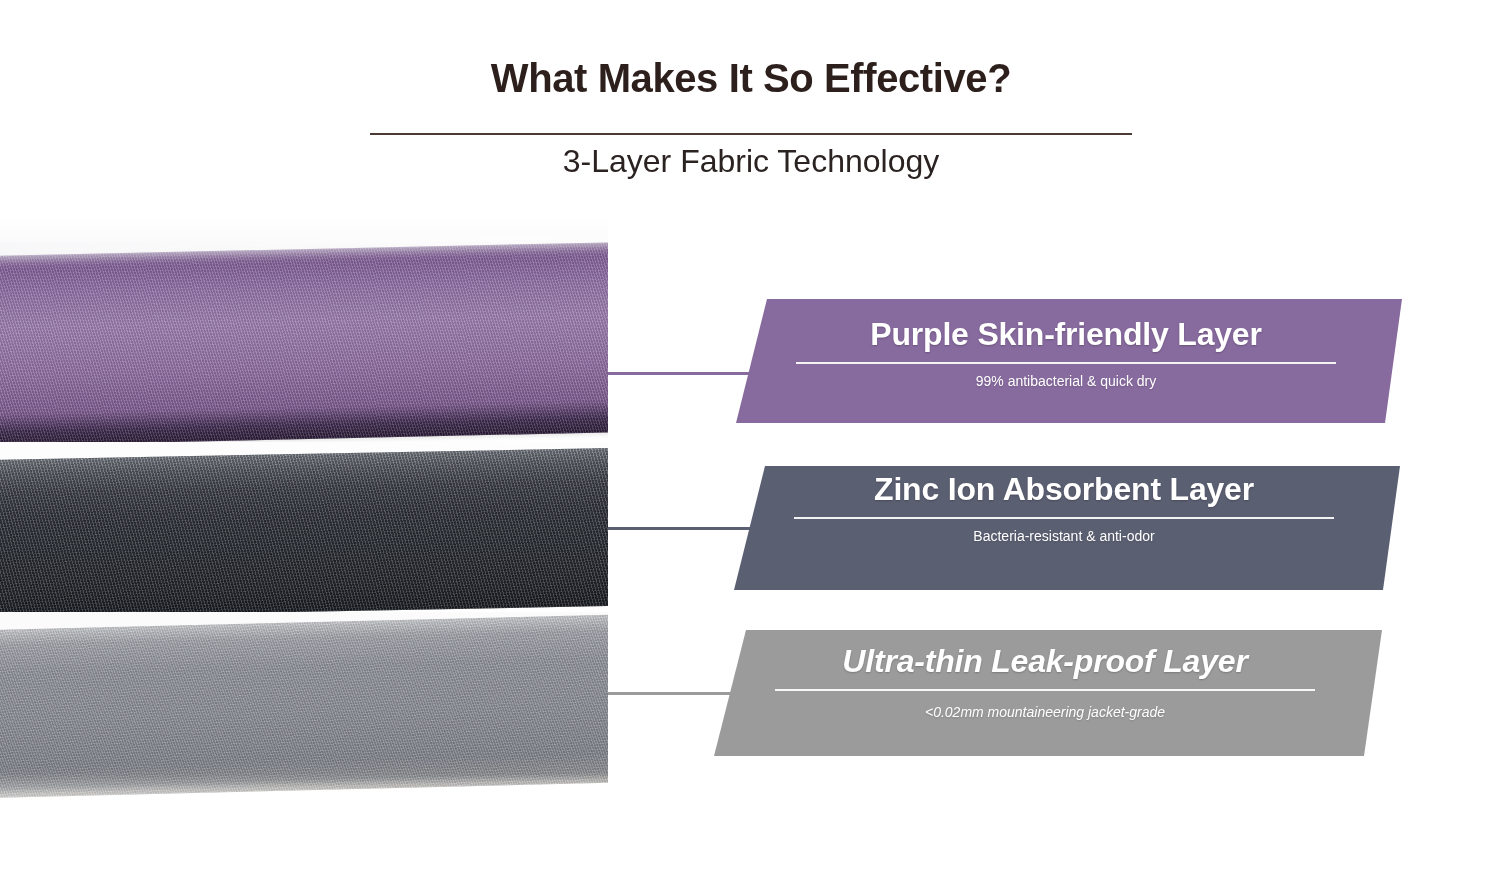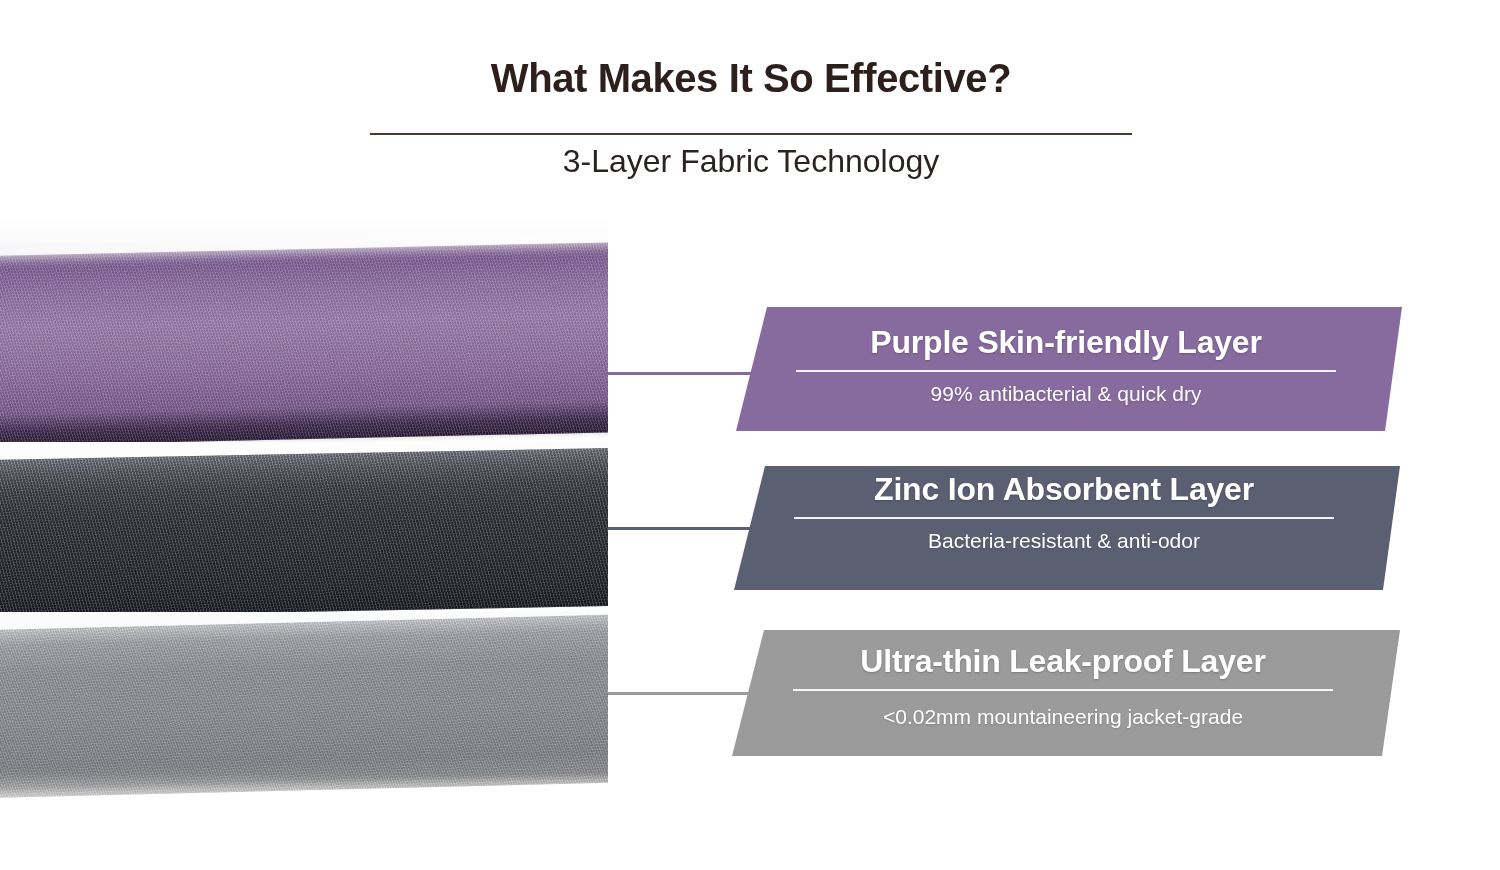--- a/index.html
+++ b/index.html
@@ -226,21 +226,21 @@
     text-shadow: 0 1px 2px rgba(0,0,0,.22);
   }
   .banner-rule {
     height: 2px;
     background: rgba(255,255,255,.92);
     margin: 9px auto 0 auto;
   }
   .banner-sub {
     margin: 0;
     padding-top: 9px;
-    font-size: 21px;
+    font-size: 14px;
     font-weight: 400;
     line-height: 1.25;
     color: #ffffff;
     text-shadow: 0 1px 2px rgba(0,0,0,.16);
   }
 </style>
 </head>
 <body>
 
 <div class="header">
@@ -275,21 +275,21 @@
     <div class="tex2"></div>
   </div>
 
   <div class="photo-fade-bottom"></div>
 </div>
 
 <div class="connector" style="left: 608px; top: 372px; width: 152px; background: rgb(135, 106, 158);"></div>
 <div class="connector" style="left: 608px; top: 527px; width: 148px; background: rgb(91, 95, 114);"></div>
 <div class="connector" style="left: 608px; top: 692px; width: 144px; background: rgb(155, 155, 155);"></div>
 
-<div class="banner" style="left:730px; top:307px; width:672px; height:124px;">
+<div class="banner" style="left:730px; top:299px; width:672px; height:124px;">
   <svg class="shape" viewBox="0 0 672 124" preserveAspectRatio="none">
     <polygon points="37,0 672,0 655,124 6,124" fill="#876a9e"></polygon>
   </svg>
   <div class="content" style="padding-top:18px;">
     <p class="banner-title">Purple Skin-friendly Layer</p>
     <div class="banner-rule" style="width:540px;"></div>
     <p class="banner-sub">99% antibacterial &amp; quick dry</p>
   </div>
 </div>
 
@@ -297,21 +297,21 @@
   <svg class="shape" viewBox="0 0 672 124" preserveAspectRatio="none">
     <polygon points="37,0 672,0 655,124 6,124" fill="#5b5f72"></polygon>
   </svg>
   <div class="content" style="padding-top:6px;">
     <p class="banner-title">Zinc Ion Absorbent Layer</p>
     <div class="banner-rule" style="width:540px;"></div>
     <p class="banner-sub">Bacteria-resistant &amp; anti-odor</p>
   </div>
 </div>
 
-<div class="banner" style="left:726px; top:630px; width:674px; height:157px;">
+<div class="banner" style="left:708px; top:630px; width:674px; height:157px;font-style:italic;">
   <svg class="shape" viewBox="0 0 674 126" preserveAspectRatio="none">
     <polygon points="38,0 674,0 656,126 6,126" fill="#9b9b9b"></polygon>
   </svg>
   <div class="content" style="padding-top:14px;">
     <p class="banner-title">Ultra-thin Leak-proof Layer</p>
     <div class="banner-rule" style="width:540px;"></div>
     <p class="banner-sub" style="padding-top:13px;">&lt;0.02mm mountaineering jacket-grade</p>
   </div>
 </div>
 

